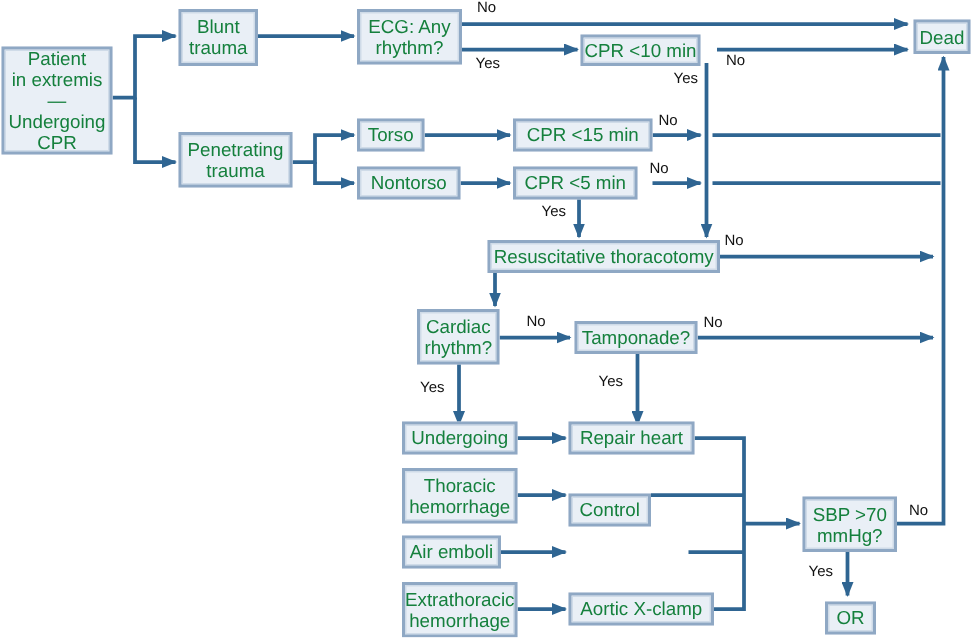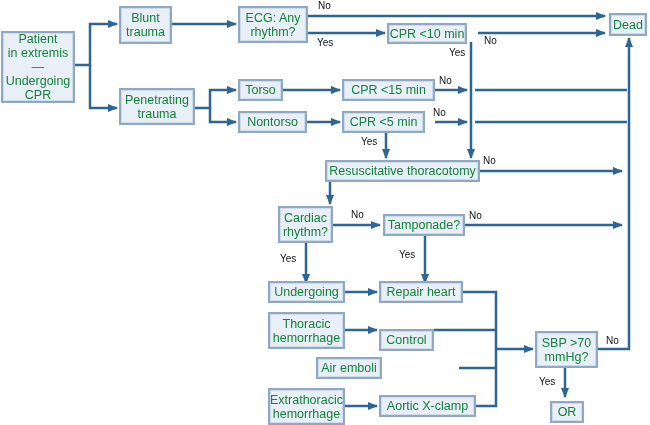--- a/index.html
+++ b/index.html
@@ -95,21 +95,21 @@
   <div class="box" style="left:342px;top:111px;width:83px;height:22px;">CPR &lt;5 min</div>
   <div class="box" style="left:325px;top:160px;width:155px;height:22px;">Resuscitative thoracotomy</div>
   <div class="box" style="left:278px;top:206px;width:55px;height:37px;">Cardiac
 rhythm?</div>
   <div class="box" style="left:383px;top:214px;width:82px;height:22px;">Tamponade?</div>
   <div class="box" style="left:268px;top:281px;width:77px;height:22px;">Undergoing</div>
   <div class="box" style="left:379px;top:281px;width:84px;height:22px;">Repair heart</div>
   <div class="box" style="left:268px;top:312px;width:77px;height:37px;">Thoracic
 hemorrhage</div>
   <div class="box" style="left:379px;top:319px;width:55px;height:22px;margin-top:10px;">Control</div>
-  <div class="box" style="left:268px;top:357px;width:66px;height:22px;margin-left:48px;">Air emboli</div>
+  <div class="box" style="left:268px;top:357px;width:66px;height:22px;">Air emboli</div>
   <div class="box" style="left:268px;top:388px;width:77px;height:37px;">Extrathoracic
 hemorrhage</div>
   <div class="box" style="left:379px;top:395px;width:97px;height:22px;">Aortic X-clamp</div>
   <div class="box" style="left:535px;top:331px;width:63px;height:37px;">SBP &gt;70
 mmHg?</div>
   <div class="box" style="left:550px;top:401px;width:34px;height:22px;">OR</div>
 
   <span class="lbl" style="left:318px;top:0px;">No</span>
   <span class="lbl" style="left:317px;top:37px;">Yes</span>
   <span class="lbl" style="left:484px;top:35px;">No</span>

